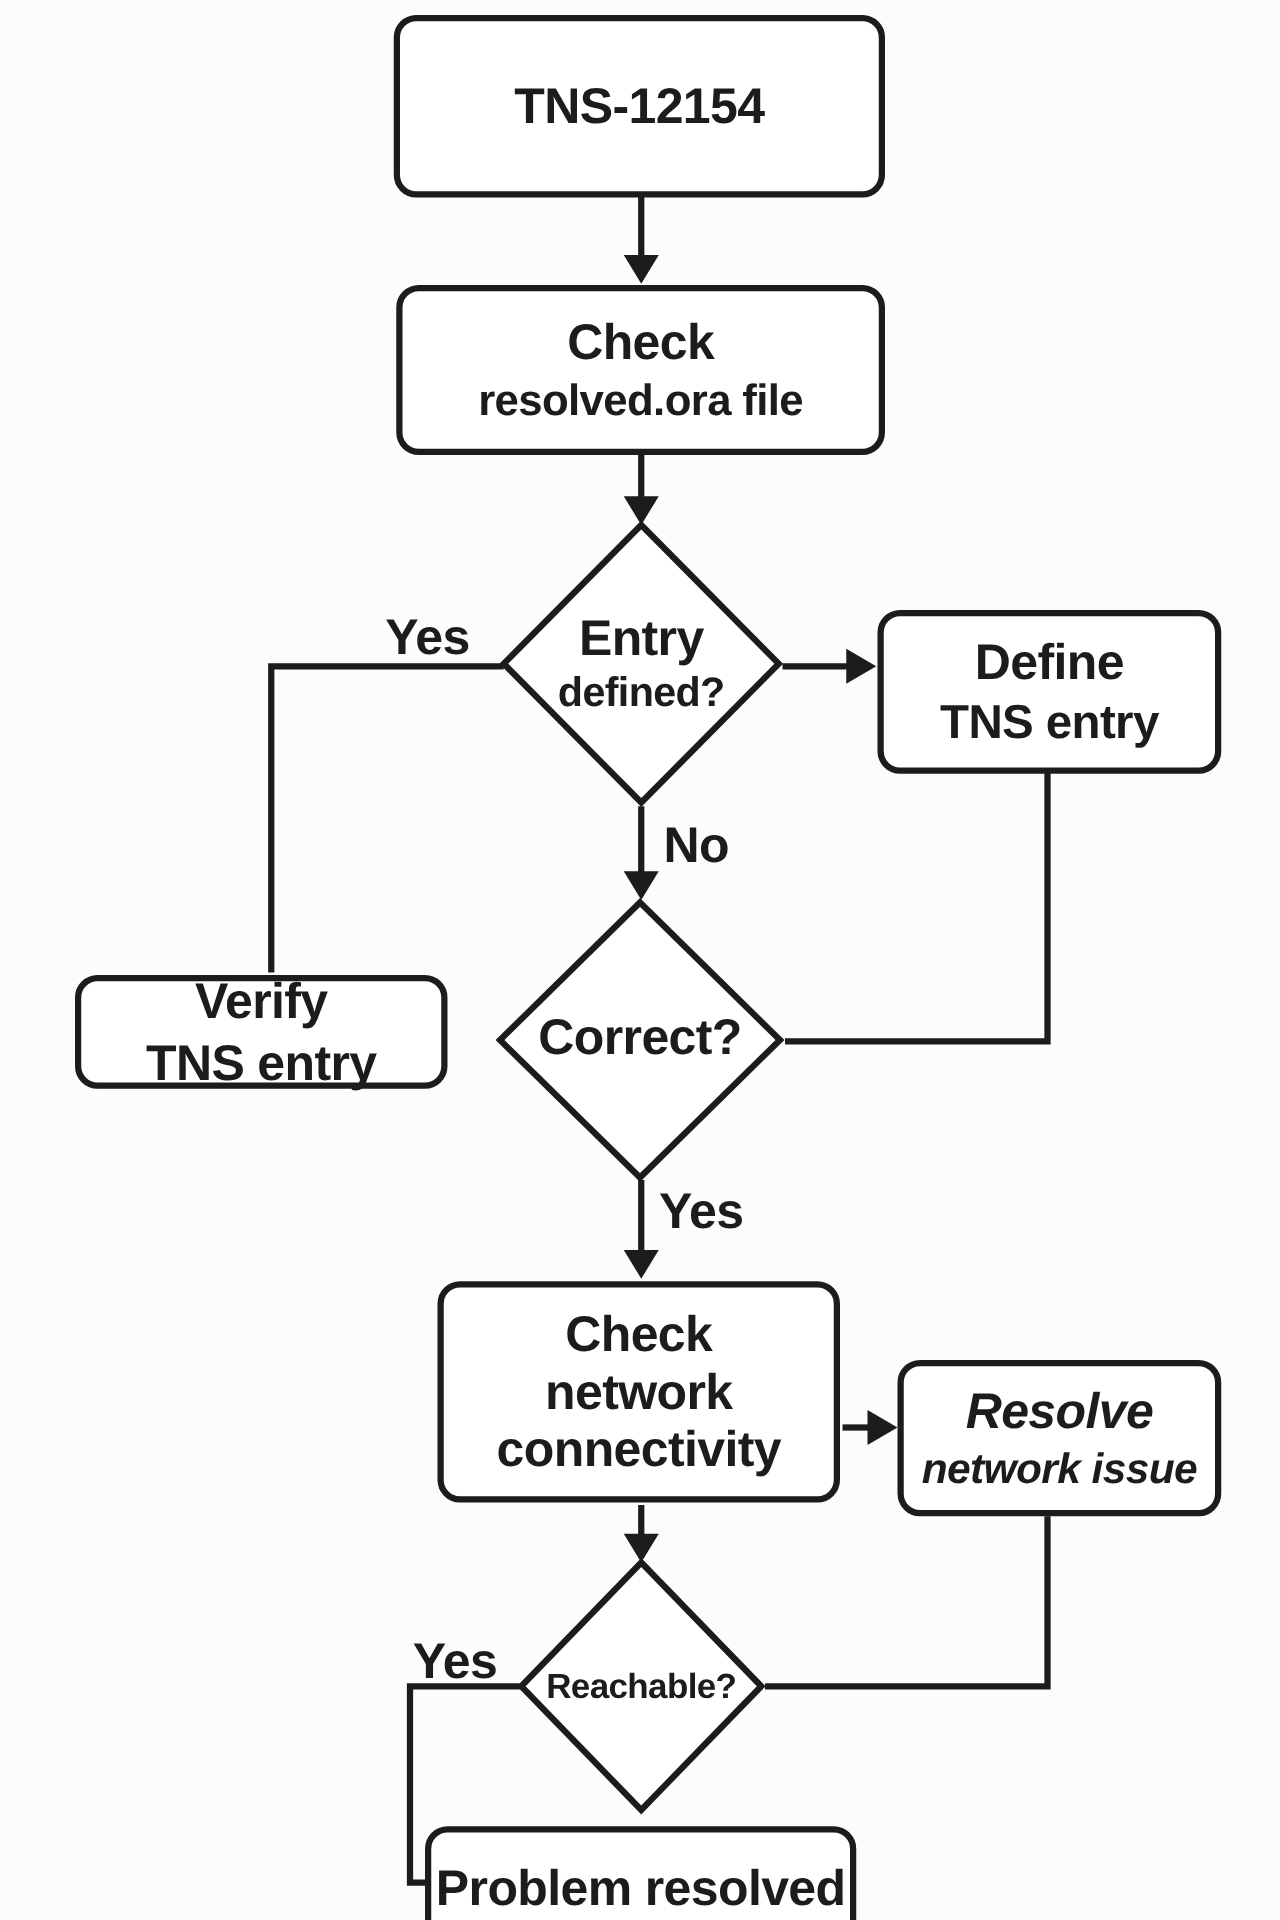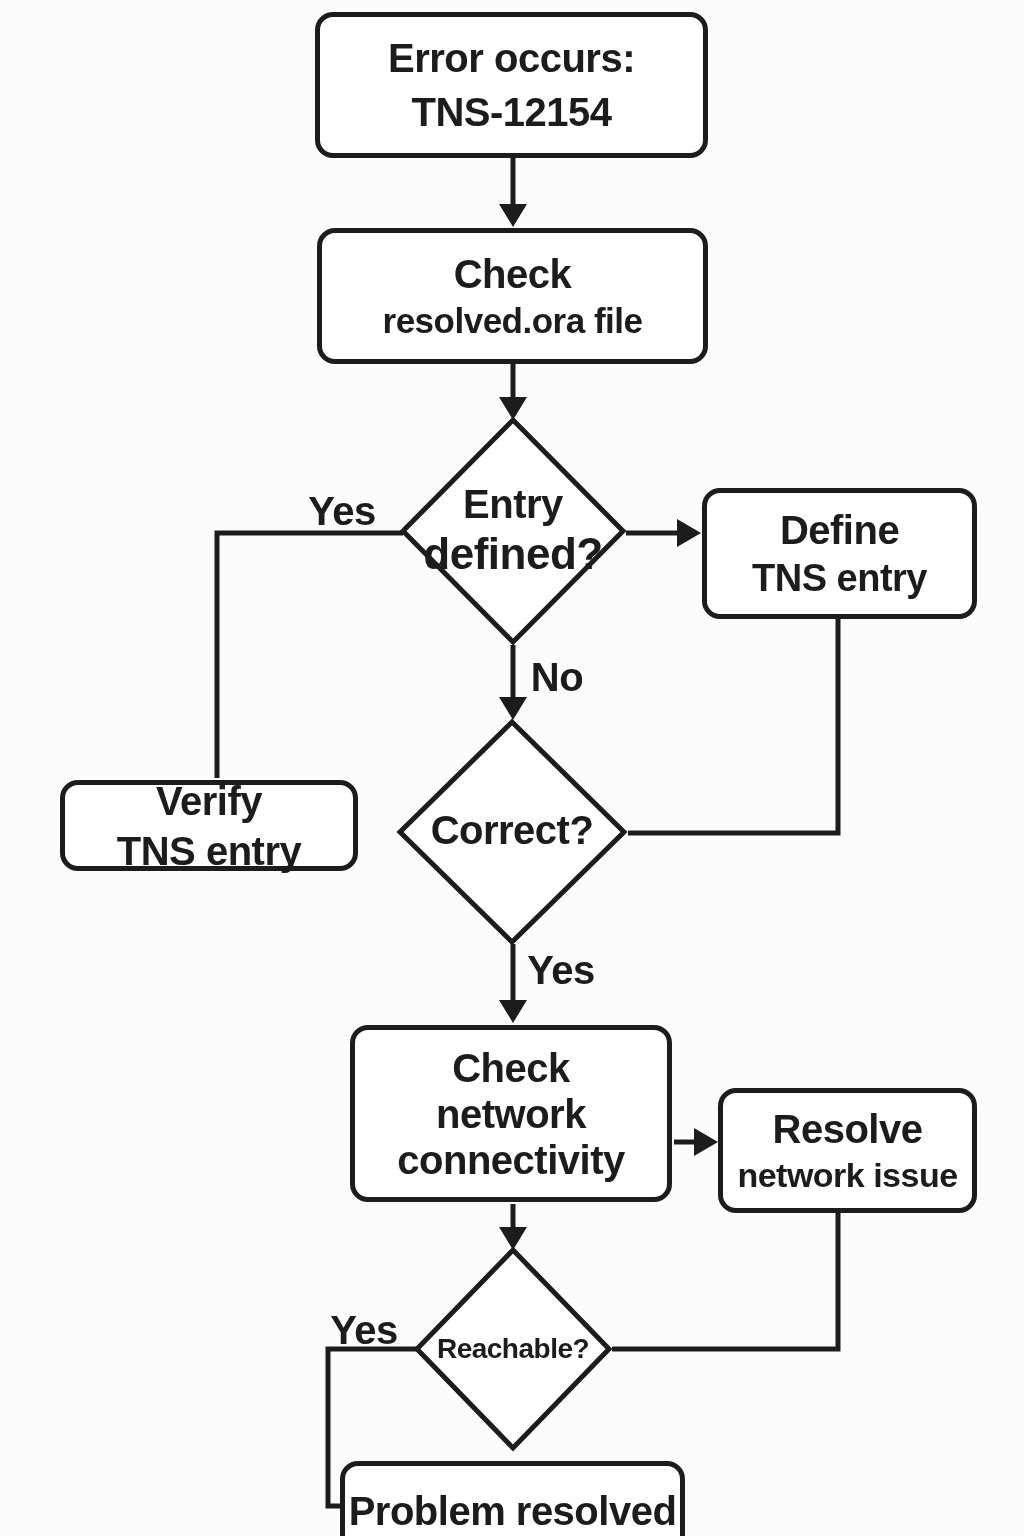--- a/index.html
+++ b/index.html
@@ -45,21 +45,21 @@
     font-size:40px;
     letter-spacing:-0.5px;
     z-index:3;
     white-space:nowrap;
     text-align:right;
   }
   .t40{font-size:40px;}
   .t38{font-size:38px;}
   .t35{font-size:35px;}
   .t34{font-size:34px;}
-  .t33{font-size:44px;}
+  .t33{font-size:33px;}
   .t28{font-size:28px;}
   .lh-wide{line-height:1.35;}
   .lh-tight{line-height:1.15;}
   .top-align{justify-content:flex-start;padding-top:20px;}
   .nowrap{white-space:nowrap;}
 </style>
 </head>
 <body>
 
 <div class="canvas">
@@ -110,21 +110,20 @@
 
       <path d="M417 1349 H328 V1506 H340"></path>
     </g>
 
     <polygon points="513,420 623,531 513,642 403,531" fill="#ffffff" stroke="#1c1c1c" stroke-width="5"></polygon>
     <polygon points="512,722 624,832 512,942 400,832" fill="#ffffff" stroke="#1c1c1c" stroke-width="5"></polygon>
     <polygon points="513,1250 609,1349 513,1448 417,1349" fill="#ffffff" stroke="#1c1c1c" stroke-width="5"></polygon>
   </svg>
 
   <div class="node lh-wide" style="left:315px;top:12px;width:393px;height:146px;">
-    <span class="t40 nowrap">Error occurs:</span>
     <span class="t40 nowrap">TNS-12154</span>
   </div>
 
   <div class="node" style="left:317px;top:228px;width:391px;height:136px;">
     <span class="t40 nowrap">Check</span>
     <span class="t35 nowrap">resolved.ora file</span>
   </div>
 
   <div class="node" style="left:702px;top:472px;width:275px;height:131px;margin-top:16px;">
     <span class="t40 nowrap">Define</span>
@@ -135,21 +134,21 @@
     <span class="t40 nowrap">Verify</span>
     <span class="t40 nowrap">TNS entry</span>
   </div>
 
   <div class="node lh-tight" style="left:350px;top:1025px;width:322px;height:177px;">
     <span class="t40 nowrap">Check</span>
     <span class="t40 nowrap">network</span>
     <span class="t40 nowrap">connectivity</span>
   </div>
 
-  <div class="node" style="left:718px;top:1088px;width:259px;height:125px;">
+  <div class="node" style="left:718px;top:1088px;width:259px;height:125px;font-style:italic;">
     <span class="t40 nowrap">Resolve</span>
     <span class="t34 nowrap">network issue</span>
   </div>
 
   <div class="node top-align" style="left:340px;top:1461px;width:345px;height:112px;">
     <span class="t40 nowrap">Problem resolved</span>
   </div>
 
   <div class="dlabel" style="left:513px;top:531px;">
     <div class="t40">Entry</div>

